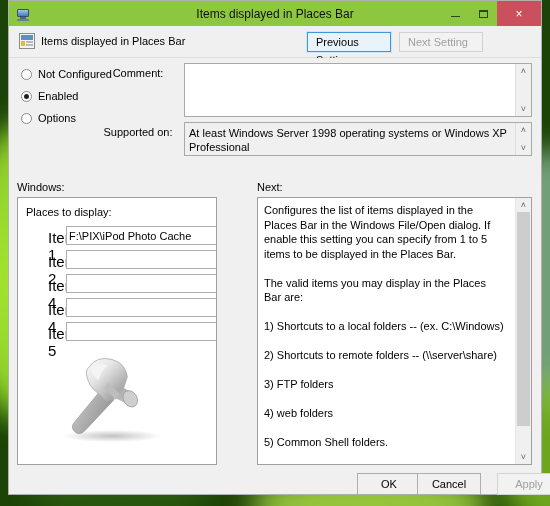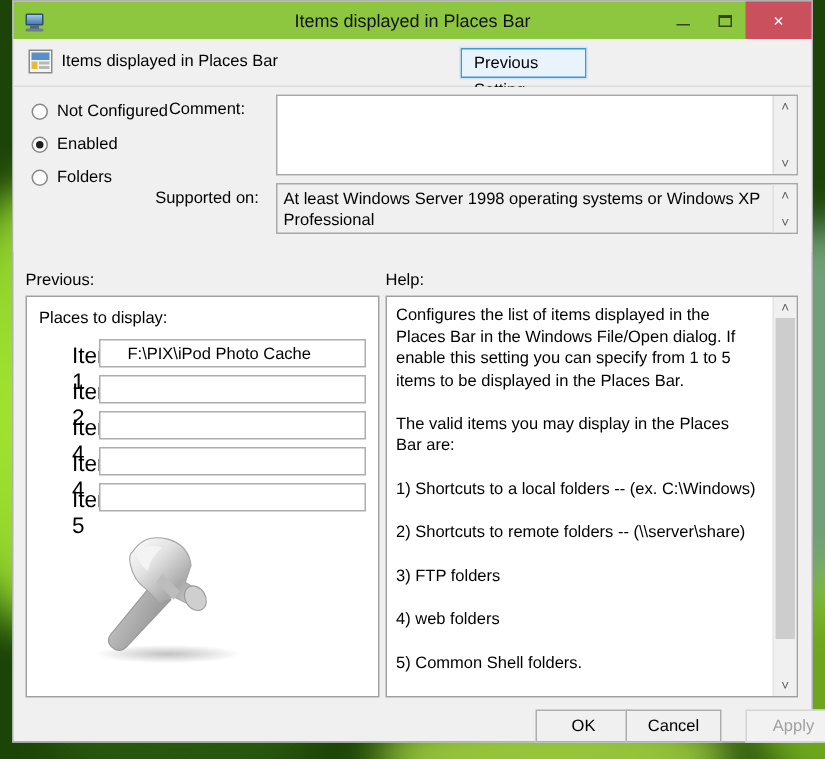--- a/index.html
+++ b/index.html
@@ -224,41 +224,41 @@
   }
 
   
   #options-label { position:absolute; left: 8px;  top: 180px; font-size: 11px; }
   #help-label    { position:absolute; left: 248px; top: 180px; font-size: 11px; }
 
   
   #options-panel {
     position: absolute;
     left: 8px; top: 196px;
-    width: 236px; height: 268px;
+    width: 200px; height: 268px;
     background: #fff;
     border: 1px solid #a0a0a0;
     box-sizing: border-box;
     overflow: hidden;
   }
   #places-title { position:absolute; left: 8px; top: 8px; font-size: 11px; }
   .item-row { position: absolute; left: 8px; height: 19px; }
   .item-row .lbl {
     position: absolute; left: 0; top: 3px;
     width: 38px; font-size: 15px; margin-left: 22px;
   }
   .item-row .inp {
     position: absolute; left: 40px; top: 0;
     width: 178px; height: 19px;
     border: 1px solid #adadad;
     background: #fff;
     box-sizing: border-box;
     font-family: "Liberation Sans", sans-serif;
     font-size: 11px;
-    padding: 0 18px;
+    padding: 0 2px;
     color: #000;
     outline: none;
   }
   #item-row-1 { top: 28px; }
   #item-row-2 { top: 52px; }
   #item-row-3 { top: 76px; }
   #item-row-4 { top: 100px; }
   #item-row-5 { top: 124px; }
 
   
@@ -347,35 +347,36 @@
 
   <div id="header">
     <div id="setting-icon">
       <div class="sq-blue"></div>
         <div class="sq-y"></div>
         <div class="sq-g"></div>
         <div class="sq-g2"></div>
     </div>
     <div id="header-title">Items displayed in Places Bar</div>
     <div class="nav-btn" id="prev-setting">Previous Setting</div>
+    <div class="nav-btn" id="next-setting">Next Setting</div>
   </div>
 
   <div id="top-section">
 
     <div class="radio-row" id="radio-notconfigured">
       <span class="dot"></span>
       <span>Not Configured</span>
     </div>
     <div class="radio-row checked" id="radio-enabled">
       <span class="dot"></span>
       <span>Enabled</span>
     </div>
     <div class="radio-row" id="radio-disabled">
       <span class="dot"></span>
-      <span>Folders</span>
+      <span>Options</span>
     </div>
 
     <div class="field-label" id="comment-label">Comment:</div>
     <div class="scrollbox" id="comment-box">
       <div class="txt"></div>
       <div class="vscroll">
         <div class="arrow up">˄</div>
         <div class="arrow down">˅</div>
       </div>
     </div>
@@ -383,22 +384,22 @@
     <div class="field-label" id="supported-label">Supported on:</div>
     <div class="scrollbox" id="supported-box">
       <div class="txt">At least Windows Server 1998 operating systems or Windows XP Professional</div>
       <div class="vscroll">
         <div class="arrow up">˄</div>
         <div class="arrow down">˅</div>
       </div>
     </div>
   </div>
 
-  <div id="options-label">Previous:</div>
-  <div id="help-label">Help:</div>
+  <div id="options-label">Windows:</div>
+  <div id="help-label">Next:</div>
 
   <div id="options-panel">
     <div id="places-title">Places to display:</div>
 
     <div class="item-row" id="item-row-1">
       <span class="lbl">Item 1</span>
       <input class="inp" type="text" value="F:\PIX\iPod Photo Cache" style="">
     </div>
     <div class="item-row" id="item-row-2">
       <span class="lbl">Item 2</span>

